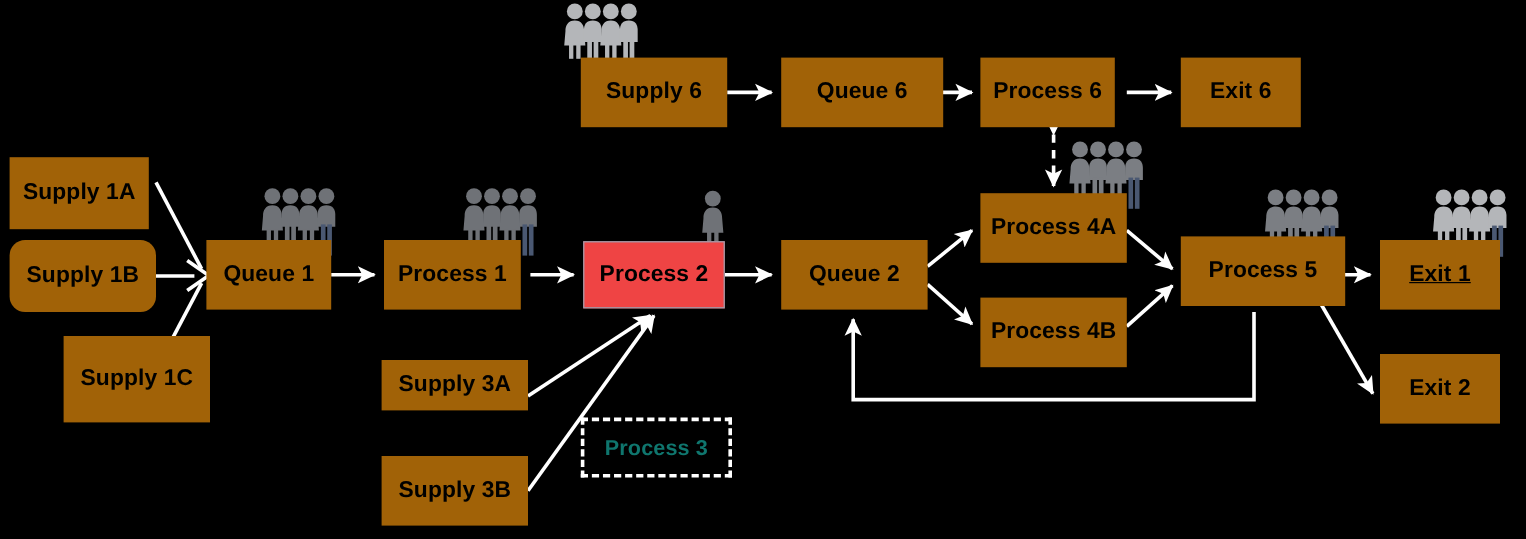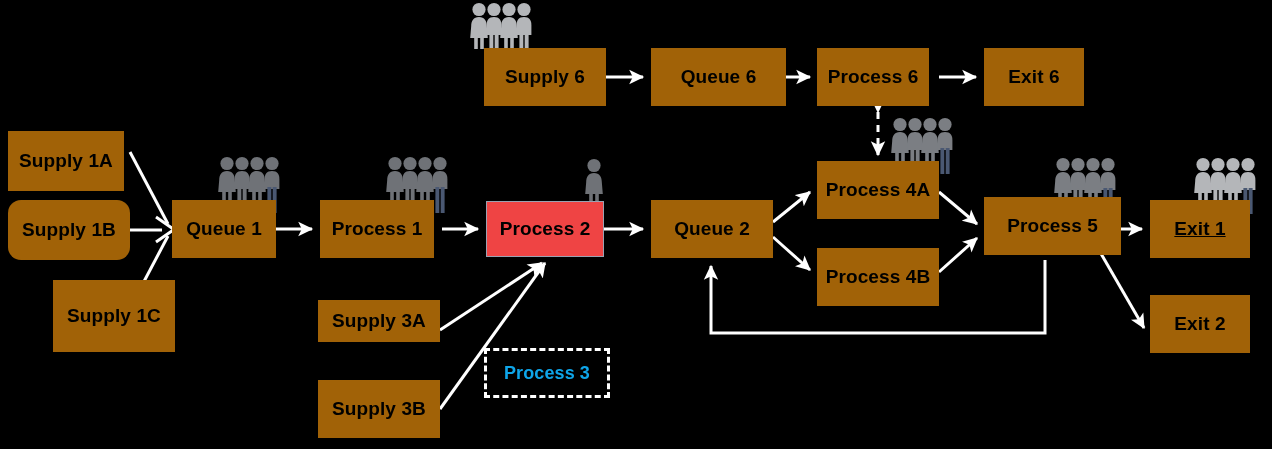--- a/index.html
+++ b/index.html
@@ -22,21 +22,21 @@
     letter-spacing:0.1px;
     box-sizing:border-box;
     z-index:3;
   }
   .node.tinted{
     background:#ef4444;
     border:1px solid #9aa2b2;
   }
   .node.dashed{
     background:transparent;
-    color:#0ea5e9;
+    color:#0f766e;
     border:3px dashed #ffffff;
     font-size:18px;
   }
   .crowd{position:absolute;z-index:2;}
   .crowd svg{display:block;}
 </style>
 </head>
 <body>
 
 <div id="stage">

